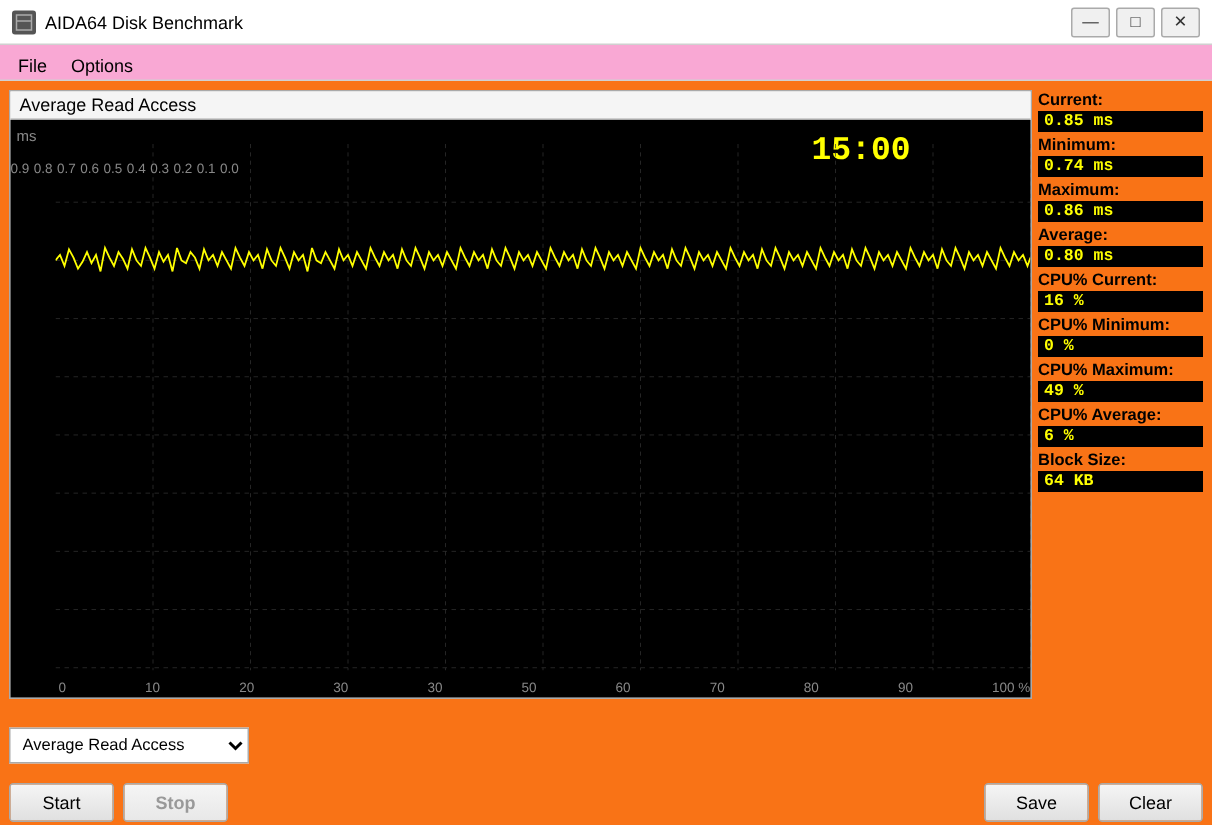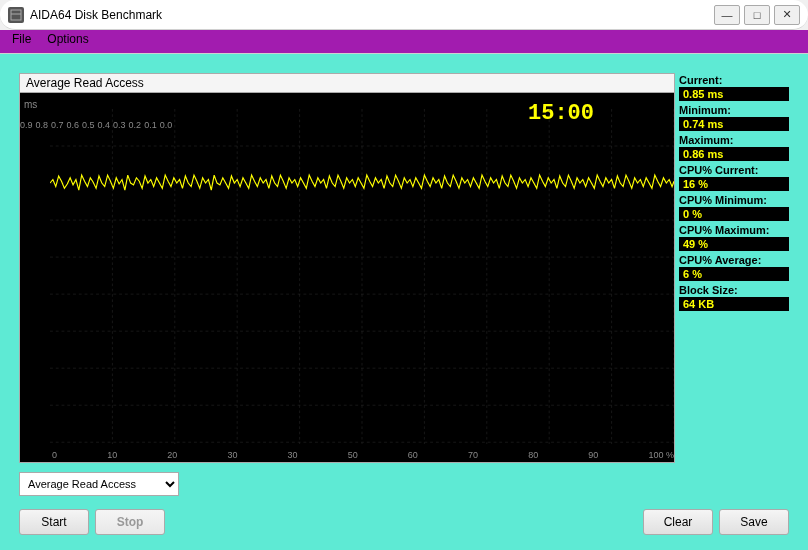--- a/index.html
+++ b/index.html
@@ -15,21 +15,20 @@
     
     .title-bar {
       background: #ffffff;
       height: 30px;
       display: flex;
       align-items: center;
       justify-content: space-between;
       padding: 0 8px;
       border-bottom: 1px solid #d0d0d0;
       user-select: none;
-      border-radius: 15px;
     }
     .title-bar-left {
       display: flex;
       align-items: center;
       gap: 6px;
     }
     .title-bar-icon {
       width: 16px;
       height: 16px;
       background: #555;
@@ -53,43 +52,43 @@
       display: flex;
       align-items: center;
       justify-content: center;
       cursor: pointer;
       font-size: 11px;
       color: #333;
     }
 
     
     .menu-bar {
-      background: #a21caf;
+      background: #f9a8d4;
       height: 24px;
       display: flex;
-      align-items: flex-start;
+      align-items: flex-end;
       padding: 0 4px;
       border-bottom: 1px solid #d0d0d0;
     }
     .menu-item {
       padding: 2px 8px;
       cursor: pointer;
       font-size: 12px;
       color: #000;
       border-radius: 2px;
     }
 
     
     .main-content {
       display: flex;
       flex-direction: column;
       height: calc(550px - 54px);
-      background: #5eead4;
-      padding: 19px;
-      gap: 8px;
+      background: #f97316;
+      padding: 6px;
+      gap: 18px;
     }
 
     
     .chart-section {
       display: flex;
       flex: 1;
       gap: 4px;
       min-height: 0;
     }
 
@@ -133,21 +132,21 @@
       color: #000;
       padding: 1px 0;
       font-weight: bold;
     }
     .stat-value {
       background: #000;
       color: #ffff00;
       font-size: 11px;
       font-weight: bold;
       padding: 1px 4px;
-      font-family: Liberation Sans, sans-serif;
+      font-family: Liberation Mono, monospace;
     }
 
     
     .bottom-section {
       display: flex;
       flex-direction: column;
       gap: 4px;
     }
     .bottom-row1 {
       display: flex;
@@ -351,20 +350,24 @@
       </div>
       <div class="stat-group">
         <span class="stat-label">Minimum:</span>
         <span class="stat-value">0.74 ms</span>
       </div>
       <div class="stat-group">
         <span class="stat-label">Maximum:</span>
         <span class="stat-value">0.86 ms</span>
       </div>
       <div class="stat-group">
+        <span class="stat-label">Average:</span>
+        <span class="stat-value">0.80 ms</span>
+      </div>
+      <div class="stat-group">
         <span class="stat-label">CPU% Current:</span>
         <span class="stat-value">16 %</span>
       </div>
       <div class="stat-group">
         <span class="stat-label">CPU% Minimum:</span>
         <span class="stat-value">0 %</span>
       </div>
       <div class="stat-group">
         <span class="stat-label">CPU% Maximum:</span>
         <span class="stat-value">49 %</span>
@@ -390,19 +393,19 @@
         <option>Write Speed</option>
         <option>Buffered Read</option>
         <option>Random Read</option>
       </select>
     </div>
 
     <div class="bottom-row2">
       <button class="btn">Start</button>
       <button class="btn" disabled="">Stop</button>
       <div class="spacer"></div>
+      <button class="btn">Save</button>
       <button class="btn">Clear</button>
-      <button class="btn">Save</button>
     </div>
 
   </div>
 
 </div>
 
 </body></html>

